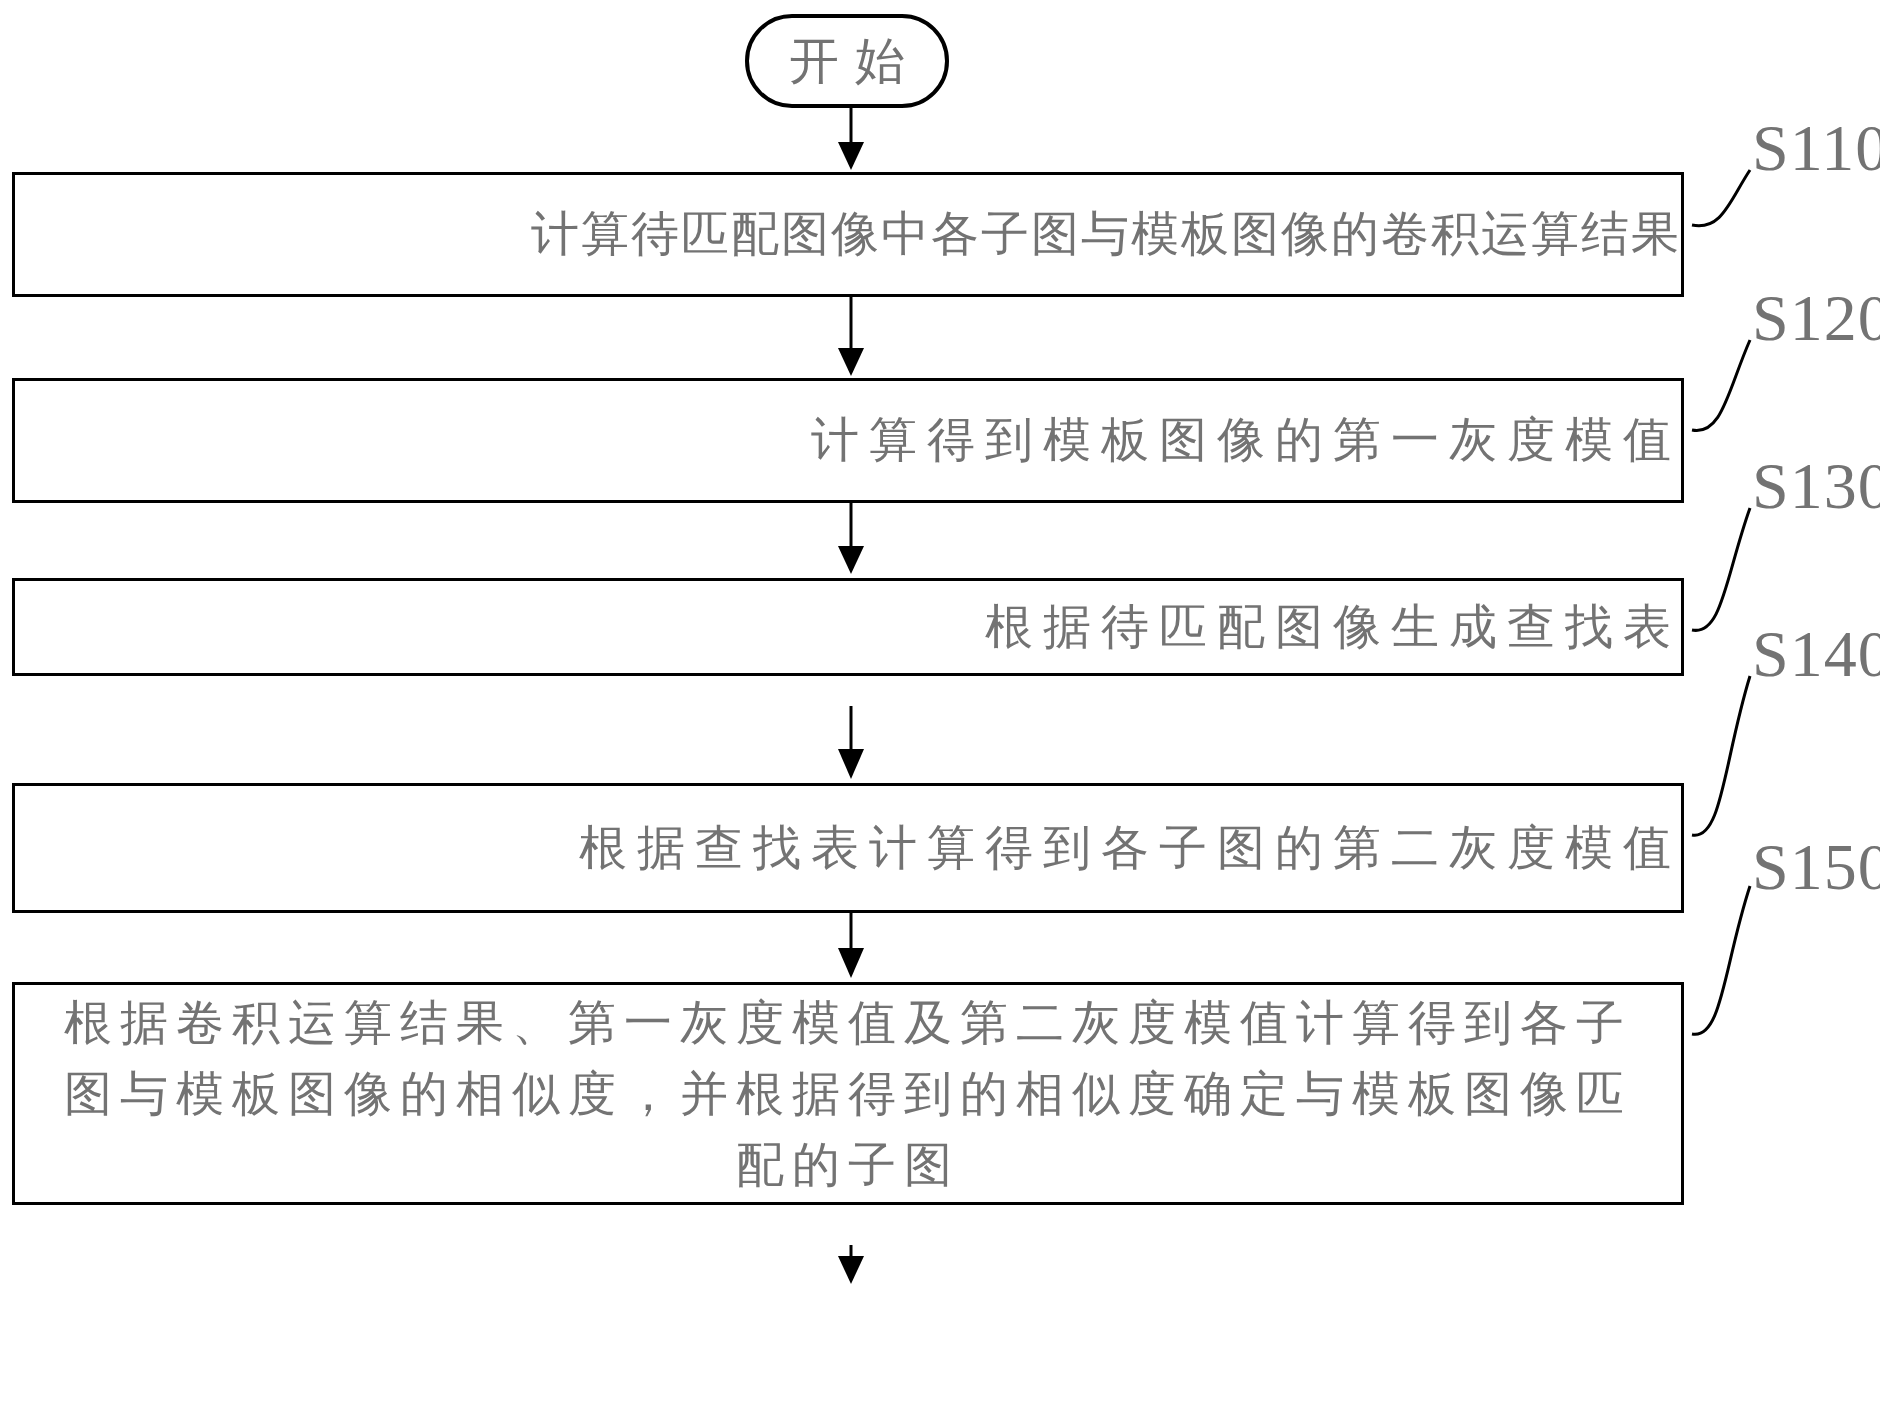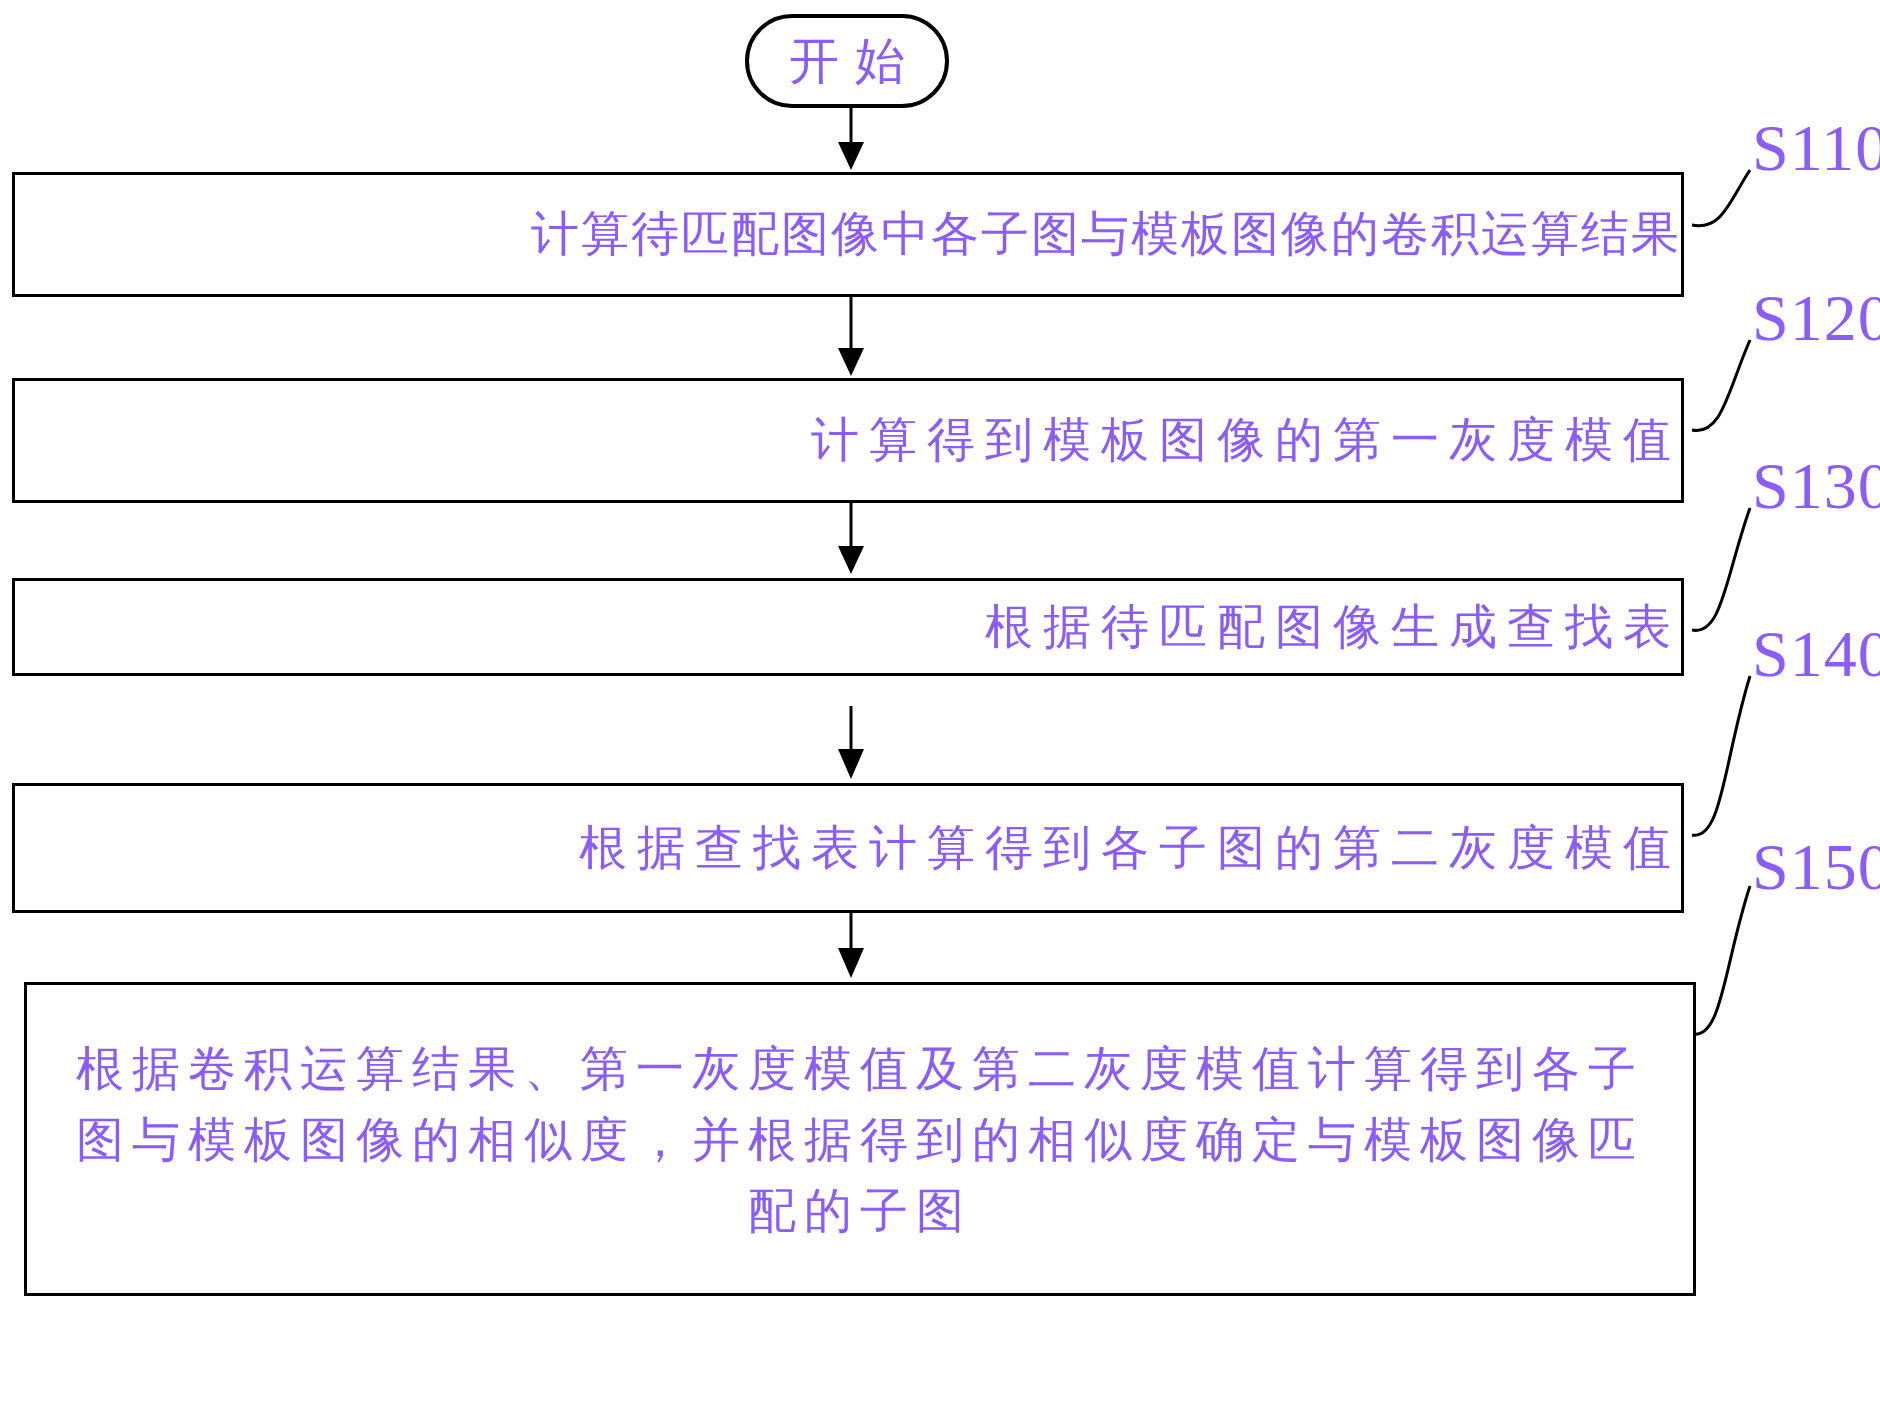--- a/index.html
+++ b/index.html
@@ -2,21 +2,21 @@
 <html><head>
 <meta charset="utf-8">
 <style>
   html, body { margin: 0; padding: 0; background: #ffffff; }
   .canvas {
     position: relative;
     width: 1880px;
     height: 1405px;
     background: #ffffff;
     font-family: "Liberation Serif", "DejaVu Serif", serif;
-    color: #8b5cf6;
+    color: #737373;
     overflow: hidden;
   }
   .connector-layer {
     position: absolute;
     left: 0; top: 0;
     width: 1880px; height: 1405px;
     pointer-events: none;
   }
   .step-box {
     position: absolute;
@@ -32,21 +32,21 @@
     font-size: 48px;
     line-height: 1.3;
   }
   .step-box .txt { display: block; }
   .ls-mid { letter-spacing: 10px; }
   .ls-small { letter-spacing: 2px; }
   .box-1 { top: 172px; height: 125px; }
   .box-2 { top: 378px; height: 125px; }
   .box-3 { top: 578px; height: 98px; }
   .box-4 { top: 783px; height: 130px; }
-  .box-5 { top: 982px; height: 314px; flex-direction: column; justify-content: center; margin-left: 12px; }
+  .box-5 { top: 982px; height: 223px; flex-direction: column; justify-content: center; }
   .box-5 .line { letter-spacing: 8px; line-height: 71px; white-space: nowrap; }
   .terminal {
     position: absolute;
     left: 745px;
     width: 204px;
     height: 94px;
     border: 4px solid #000000;
     border-radius: 50px;
     background: #ffffff;
     display: flex;

